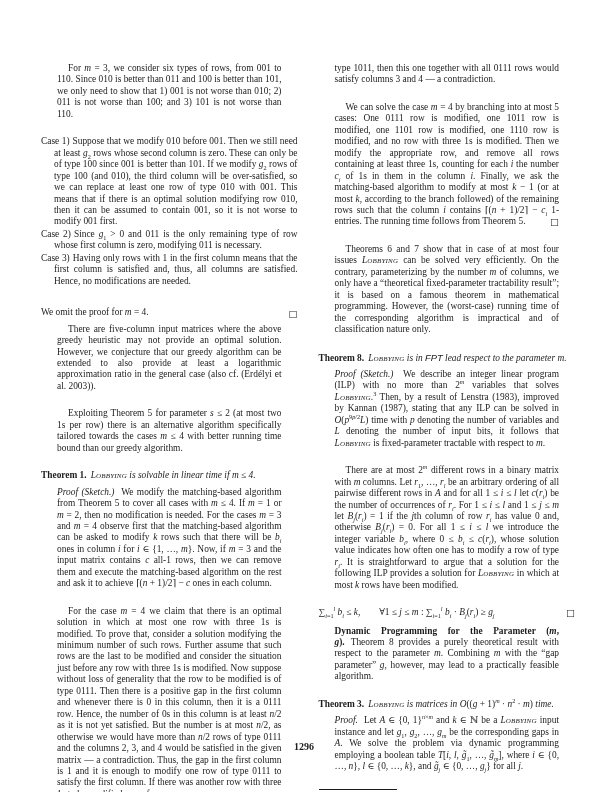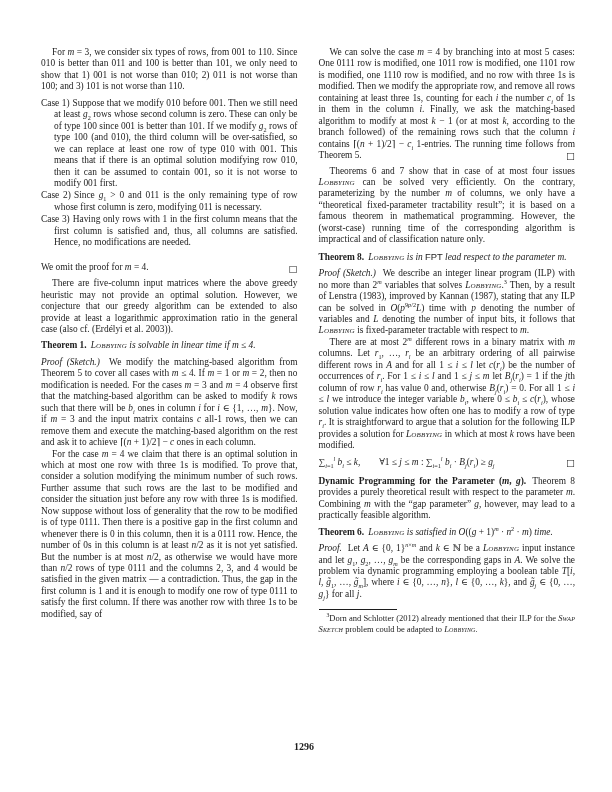--- a/index.html
+++ b/index.html
@@ -11,36 +11,36 @@
   }
   .page { position: relative; width: 612px; height: 792px; background: #ffffff; overflow: hidden; }
   .content {
     position: absolute; left: 41px; top: 47px; width: 534px;
     display: flex; gap: 21px;
   }
   .col {
     width: 256.5px; font-size: 9.4px; line-height: 11.45px;
     text-align: justify; text-justify: inter-word;
   }
-  p { margin: 0; }
+  p { margin: 16px; }
   .ind { text-indent: 11px; }
   .case-list { margin-top: 5px; }
   .case { margin-left: 13px; text-indent: -13px; margin-top: 1px; }
   .case-label { margin-right: 3px; }
-  .qed-line { display: flex; justify-content: space-between; align-items: flex-end; margin-top: 13px; }
+  .qed-line { display: flex; justify-content: space-between; align-items: flex-end; margin-top: 20px; }
   .qed {
     font-family: "DejaVu Sans", sans-serif; font-size: 9.5px; line-height: 1;
   }
   .qed.fl { float: right; margin-top: 1px; }
   .theorem { margin: 5px 0; }
   .thm-label { margin-right: 4px; font-weight: bold; }
   .thm-stmt { font-style: normal; }
   .proof { margin-top: 5px; }
   .sc { font-variant: small-caps; letter-spacing: 0.02em; font-style: italic; }
-  .sf { font-family: "Liberation Sans", sans-serif; }
+  .sf { font-family: "Liberation Sans", sans-serif; font-style: italic; }
   sub, sup { font-size: 0.66em; line-height: 0; }
   .formula { display: flex; justify-content: space-between; align-items: center; margin: 6px 0 6px 0; }
   .dp-para { margin-top: 7px; }
   .dp-label { margin-right: 6px; font-weight: bold; }
   .footnote-block { margin-top: 9px; }
   .footnote-rule { width: 78px; border-top: 1px solid #1c1c1c; margin-bottom: 3px; }
   .footnote { font-size: 8.5px; line-height: 10.3px; text-indent: 8px; text-align: justify; }
   .page-number {
     position: absolute; left: 0; right: 4px; top: 741px;
     text-align: center; font-size: 10px; font-weight: bold;
@@ -66,30 +66,32 @@
           <span class="case-label">Case 3)</span><span>Having only rows with 1 in the first column means that the first column is satisfied and, thus, all columns are satisfied. Hence, no modifications are needed.</span>
         </div>
       </div>
 
       <div class="qed-line">
         <span>We omit the proof for <i>m</i> = 4.</span>
         <span class="qed">□</span>
       </div>
 
       <p class="ind" style="margin-top:5px">There are five-column input matrices where the above greedy heuristic may not provide an optimal solution. However, we conjecture that our greedy algorithm can be extended to also provide at least a logarithmic approximation ratio in the general case (also cf. (Erdélyi et al. 2003)).</p>
+      <p class="ind">Exploiting Theorem 5 for parameter <i>s</i> ≤ 2 (at most two 1s per row) there is an alternative algorithm specifically tailored towards the cases <i>m</i> ≤ 4 with better running time bound than our greedy algorithm.</p>
 
       <p class="theorem">
         <span class="thm-label">Theorem 1.</span><span class="thm-stmt"><span class="sc">Lobbying</span> <i>is solvable in linear time if m</i> ≤ <i>4.</i></span>
       </p>
 
       <p class="proof"><i>Proof (Sketch.)</i>&nbsp; We modify the matching-based algorithm from Theorem 5 to cover all cases with <i>m</i> ≤ 4. If <i>m</i> = 1 or <i>m</i> = 2, then no modification is needed. For the cases <i>m</i> = 3 and <i>m</i> = 4 observe first that the matching-based algorithm can be asked to modify <i>k</i> rows such that there will be <i>b</i><sub><i>i</i></sub> ones in column <i>i</i> for <i>i</i> ∈ {1, …, <i>m</i>}. Now, if <i>m</i> = 3 and the input matrix contains <i>c</i> all-1 rows, then we can remove them and execute the matching-based algorithm on the rest and ask it to achieve ⌈(<i>n</i> + 1)/2⌉ − <i>c</i> ones in each column.</p>
       <p class="ind">For the case <i>m</i> = 4 we claim that there is an optimal solution in which at most one row with three 1s is modified. To prove that, consider a solution modifying the minimum number of such rows. Further assume that such rows are the last to be modified and consider the situation just before any row with three 1s is modified. Now suppose without loss of generality that the row to be modified is of type 0111. Then there is a positive gap in the first column and whenever there is 0 in this column, then it is a 0111 row. Hence, the number of 0s in this column is at least <i>n</i>/2 as it is not yet satisfied. But the number is at most <i>n</i>/2, as otherwise we would have more than <i>n</i>/2 rows of type 0111 and the columns 2, 3, and 4 would be satisfied in the given matrix — a contradiction. Thus, the gap in the first column is 1 and it is enough to modify one row of type 0111 to satisfy the first column. If there was another row with three 1s to be modified, say of</p>
     </div>
 
     <div class="col">
+      <p>type 1011, then this one together with all 0111 rows would satisfy columns 3 and 4 — a contradiction.</p>
 
       <p class="ind">
         <span>We can solve the case <i>m</i> = 4 by branching into at most 5 cases: One 0111 row is modified, one 1011 row is modified, one 1101 row is modified, one 1110 row is modified, and no row with three 1s is modified. Then we modify the appropriate row, and remove all rows containing at least three 1s, counting for each <i>i</i> the number <i>c</i><sub><i>i</i></sub> of 1s in them in the column <i>i</i>. Finally, we ask the matching-based algorithm to modify at most <i>k</i> − 1 (or at most <i>k</i>, according to the branch followed) of the remaining rows such that the column <i>i</i> contains ⌈(<i>n</i> + 1)/2⌉ − <i>c</i><sub><i>i</i></sub> 1-entries. The running time follows from Theorem 5.</span>
         <span class="qed fl">□</span>
       </p>
 
       <p class="ind" style="margin-top:4px">Theorems 6 and 7 show that in case of at most four issues <span class="sc">Lobbying</span> can be solved very efficiently. On the contrary, parameterizing by the number <i>m</i> of columns, we only have a “theoretical fixed-parameter tractability result”; it is based on a famous theorem in mathematical programming. However, the (worst-case) running time of the corresponding algorithm is impractical and of classification nature only.</p>
 
       <p class="theorem">
         <span class="thm-label">Theorem 8.</span><span class="thm-stmt"><span class="sc">Lobbying</span> <i>is in</i> <span class="sf">FPT</span> <i>lead respect to the parameter m.</i></span>
@@ -101,21 +103,21 @@
       <div class="formula">
         <span>∑<sub><i>i</i>=1</sub><sup><i>l</i></sup> <i>b</i><sub><i>i</i></sub> ≤ <i>k</i>,  ∀1 ≤ <i>j</i> ≤ <i>m</i> : ∑<sub><i>i</i>=1</sub><sup><i>l</i></sup> <i>b</i><sub><i>i</i></sub> · <i>B</i><sub><i>j</i></sub>(<i>r</i><sub><i>i</i></sub>) ≥ <i>g</i><sub><i>j</i></sub></span>
         <span class="qed">□</span>
       </div>
 
       <p class="dp-para">
         <span class="dp-label">Dynamic Programming for the Parameter (<i>m</i>, <i>g</i>).</span><span>Theorem 8 provides a purely theoretical result with respect to the parameter <i>m</i>. Combining <i>m</i> with the “gap parameter” <i>g</i>, however, may lead to a practically feasible algorithm.</span>
       </p>
 
       <p class="theorem">
-        <span class="thm-label">Theorem 6.</span><span class="thm-stmt"><span class="sc">Lobbying</span> <i>is satisfied in O</i>((<i>g</i> + 1)<sup><i>m</i></sup> · <i>n</i><sup>2</sup> · <i>m</i>) <i>time.</i></span>
+        <span class="thm-label">Theorem 3.</span><span class="thm-stmt"><span class="sc">Lobbying</span> <i>is matrices in O</i>((<i>g</i> + 1)<sup><i>m</i></sup> · <i>n</i><sup>2</sup> · <i>m</i>) <i>time.</i></span>
       </p>
 
       <p class="proof"><i>Proof.</i>&nbsp; Let <i>A</i> ∈ {0, 1}<sup><i>n</i>×<i>m</i></sup> and <i>k</i> ∈ ℕ be a <span class="sc">Lobbying</span> input instance and let <i>g</i><sub>1</sub>, <i>g</i><sub>2</sub>, …, <i>g</i><sub><i>m</i></sub> be the corresponding gaps in <i>A</i>. We solve the problem via dynamic programming employing a boolean table <i>T</i>[<i>i</i>, <i>l</i>, <i>g̃</i><sub>1</sub>, …, <i>g̃</i><sub><i>m</i></sub>], where <i>i</i> ∈ {0, …, <i>n</i>}, <i>l</i> ∈ {0, …, <i>k</i>}, and <i>g̃</i><sub><i>j</i></sub> ∈ {0, …, <i>g</i><sub><i>j</i></sub>} for all <i>j</i>.</p>
 
       <div class="footnote-block">
         <div class="footnote-rule"></div>
         <p class="footnote"><sup>3</sup>Dorn and Schlotter (2012) already mentioned that their ILP for the <span class="sc">Swap Sketch</span> problem could be adapted to <span class="sc">Lobbying</span>.</p>
       </div>
     </div>
 

